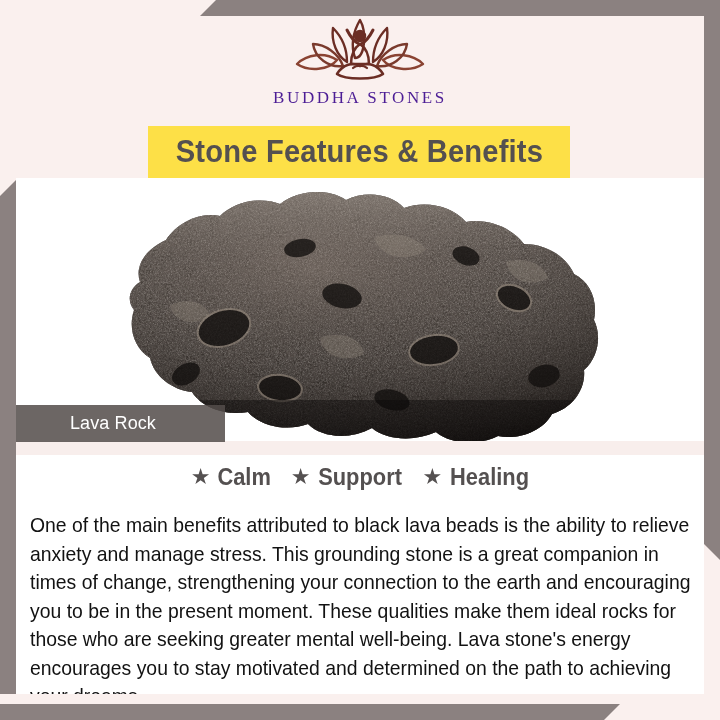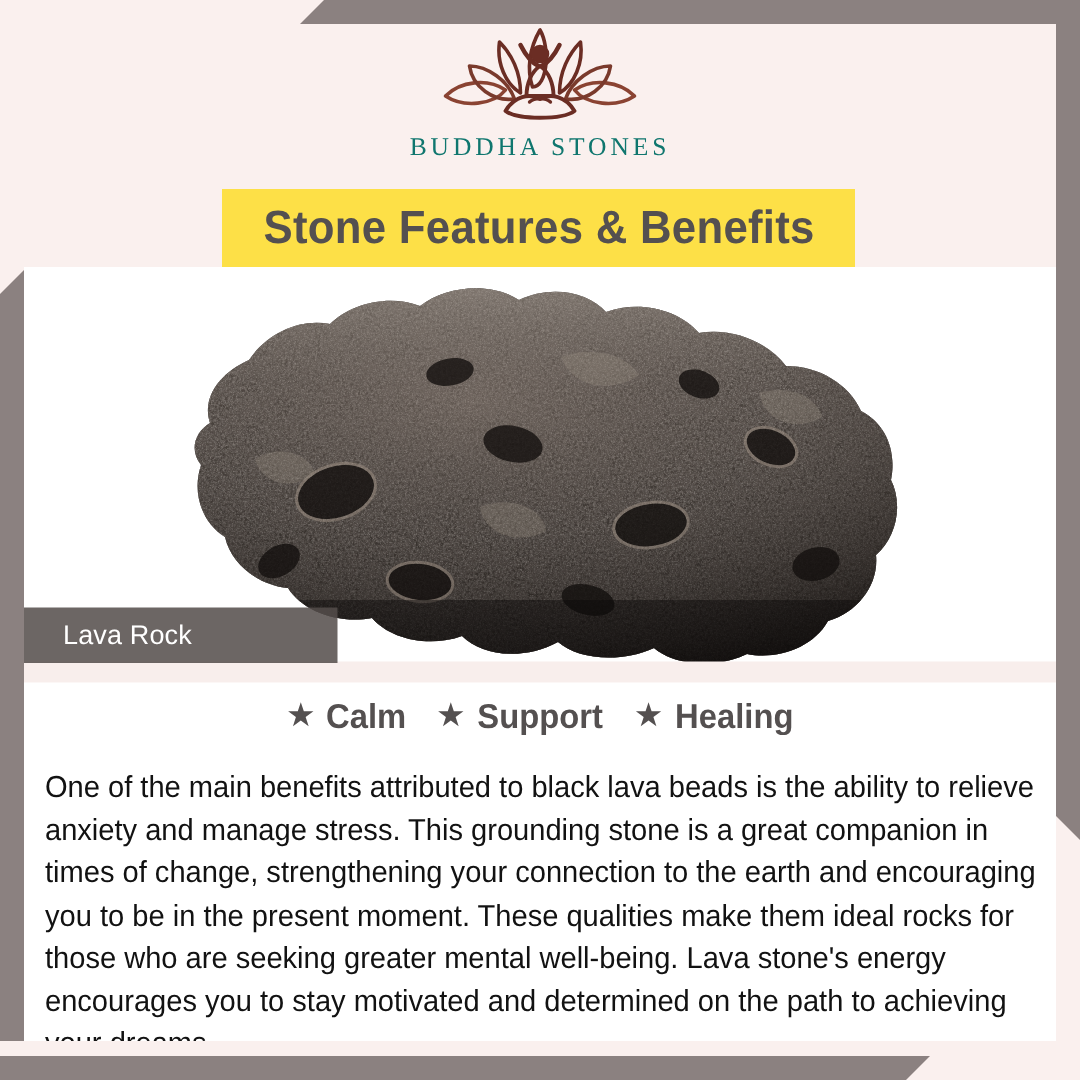--- a/index.html
+++ b/index.html
@@ -95,21 +95,21 @@
   .logo-mark {
     width: 150px;
     height: 72px;
     display: block;
   }
   .brand-name {
     margin-top: 2px;
     font-family: "Liberation Serif", serif;
     font-size: 17px;
     letter-spacing: 2.6px;
-    color: #0f766e;
+    color: #4c1d95;
     font-weight: 400;
   }
 
   
   .title-banner {
     position: absolute;
     left: 148px;
     top: 126px;
     width: 422px;
     height: 52px;
@@ -157,21 +157,21 @@
     height: 37px;
     background: rgba(84,77,75,0.86);
     display: flex;
     align-items: center;
     z-index: 5;
   }
   .caption-bar .caption-text {
     color: #ffffff;
     font-size: 18px;
     font-weight: 400;
-    padding-left: 26px;
+    padding-left: 54px;
     white-space: nowrap;
     letter-spacing: 0.1px;
   }
 
   
   .content {
     position: absolute;
     left: 16px;
     top: 455px;
     width: 688px;

